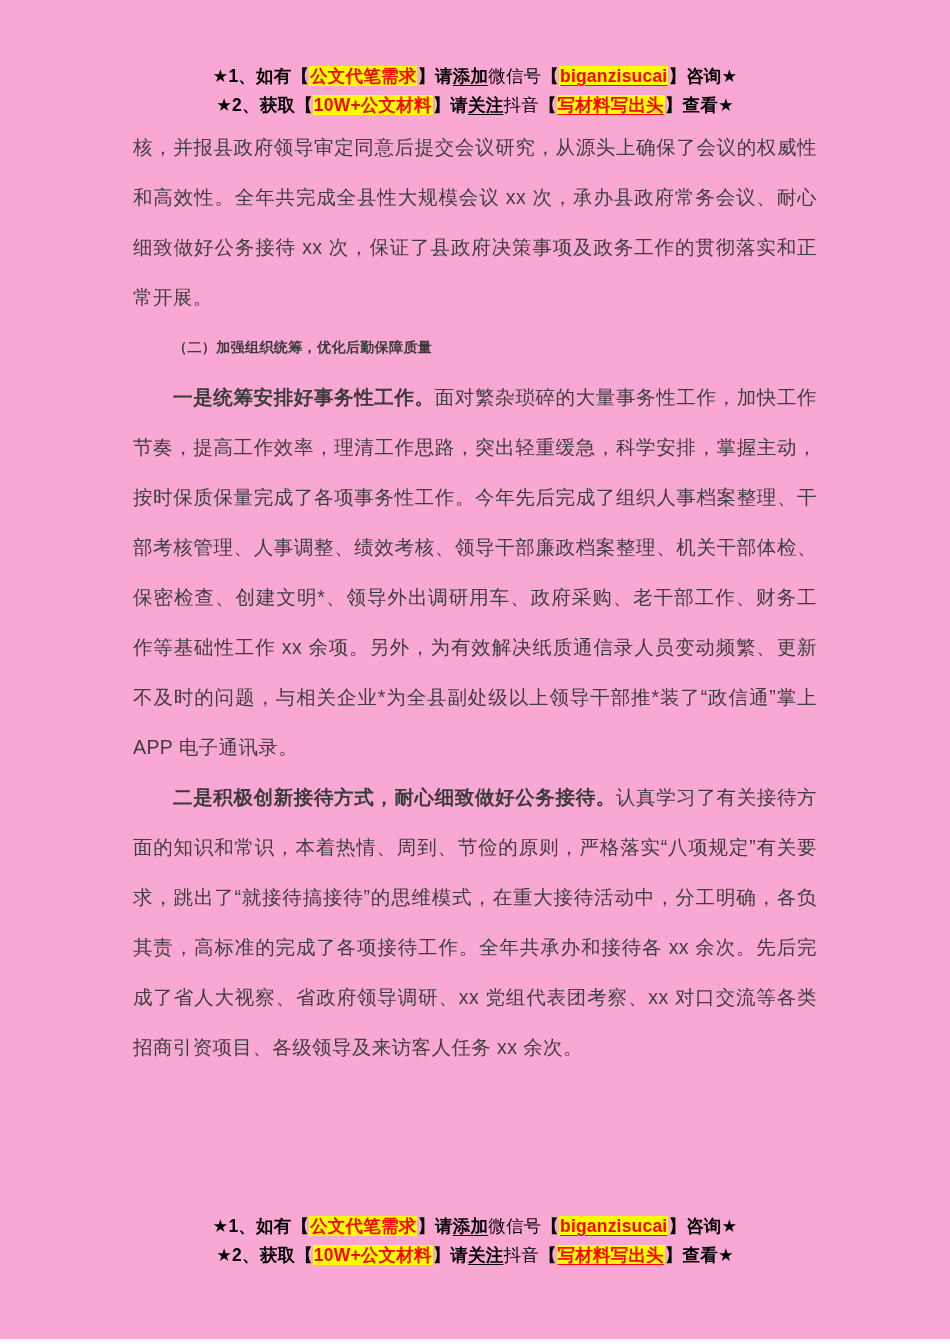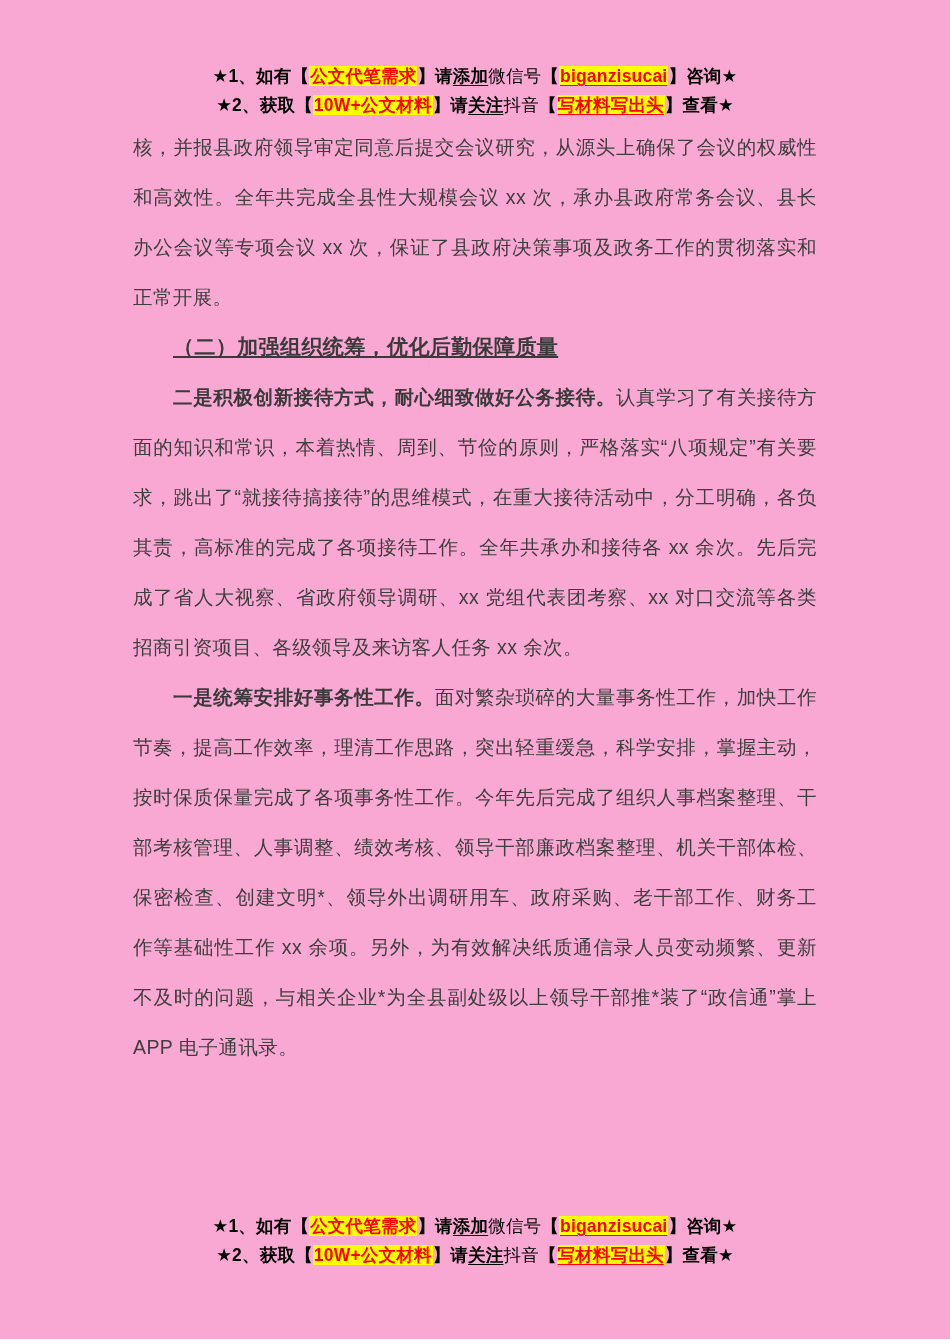--- a/index.html
+++ b/index.html
@@ -39,44 +39,43 @@
     letter-spacing:0.4px;
     text-align:justify;
   }
   .body-text p{margin:0;text-indent:40px;}
   .body-text p.no-indent{text-indent:0;}
   .heading{
     margin:0;
     text-indent:40px;
     font-weight:700;
     color:#3a3a3a;
-    font-size:21px;
+    font-size:14px;
     line-height:50px;
-    text-decoration:underline;
   }
   .lead{font-weight:700;color:#3a3a3a;}
 </style>
 </head>
 <body>
 
 <div class="page">
 
   <div class="banner banner-top">
     <div class="banner-line"><span>★1、如有【</span><span class="hl">公文代笔需求</span><span>】请</span><span class="u">添加</span><span class="light">微信号</span><span>【</span><span class="hl u">biganzisucai</span><span>】咨询★</span></div>
     <div class="banner-line"><span>★2、获取【</span><span class="hl">10W+公文材料</span><span>】请</span><span class="u">关注</span><span class="light">抖音</span><span>【</span><span class="hl u">写材料写出头</span><span>】查看★</span></div>
   </div>
 
   <main class="body-text">
-    <p class="no-indent">核，并报县政府领导审定同意后提交会议研究，从源头上确保了会议的权威性和高效性。全年共完成全县性大规模会议 xx 次，承办县政府常务会议、县长办公会议等专项会议 xx 次，保证了县政府决策事项及政务工作的贯彻落实和正常开展。</p>
+    <p class="no-indent">核，并报县政府领导审定同意后提交会议研究，从源头上确保了会议的权威性和高效性。全年共完成全县性大规模会议 xx 次，承办县政府常务会议、耐心细致做好公务接待 xx 次，保证了县政府决策事项及政务工作的贯彻落实和正常开展。</p>
 
     <p class="heading">（二）加强组织统筹，优化后勤保障质量</p>
 
+    <p><span class="lead">一是统筹安排好事务性工作。</span><span>面对繁杂琐碎的大量事务性工作，加快工作节奏，提高工作效率，理清工作思路，突出轻重缓急，科学安排，掌握主动，按时保质保量完成了各项事务性工作。今年先后完成了组织人事档案整理、干部考核管理、人事调整、绩效考核、领导干部廉政档案整理、机关干部体检、保密检查、创建文明*、领导外出调研用车、政府采购、老干部工作、财务工作等基础性工作 xx 余项。另外，为有效解决纸质通信录人员变动频繁、更新不及时的问题，与相关企业*为全县副处级以上领导干部推*装了“政信通”掌上 APP 电子通讯录。</span></p>
+
     <p><span class="lead">二是积极创新接待方式，耐心细致做好公务接待。</span><span>认真学习了有关接待方面的知识和常识，本着热情、周到、节俭的原则，严格落实“八项规定”有关要求，跳出了“就接待搞接待”的思维模式，在重大接待活动中，分工明确，各负其责，高标准的完成了各项接待工作。全年共承办和接待各 xx 余次。先后完成了省人大视察、省政府领导调研、xx 党组代表团考察、xx 对口交流等各类招商引资项目、各级领导及来访客人任务 xx 余次。</span></p>
-
-    <p><span class="lead">一是统筹安排好事务性工作。</span><span>面对繁杂琐碎的大量事务性工作，加快工作节奏，提高工作效率，理清工作思路，突出轻重缓急，科学安排，掌握主动，按时保质保量完成了各项事务性工作。今年先后完成了组织人事档案整理、干部考核管理、人事调整、绩效考核、领导干部廉政档案整理、机关干部体检、保密检查、创建文明*、领导外出调研用车、政府采购、老干部工作、财务工作等基础性工作 xx 余项。另外，为有效解决纸质通信录人员变动频繁、更新不及时的问题，与相关企业*为全县副处级以上领导干部推*装了“政信通”掌上 APP 电子通讯录。</span></p>
 
   </main>
 
   <div class="banner banner-bottom">
     <div class="banner-line"><span>★1、如有【</span><span class="hl">公文代笔需求</span><span>】请</span><span class="u">添加</span><span class="light">微信号</span><span>【</span><span class="hl u">biganzisucai</span><span>】咨询★</span></div>
     <div class="banner-line"><span>★2、获取【</span><span class="hl">10W+公文材料</span><span>】请</span><span class="u">关注</span><span class="light">抖音</span><span>【</span><span class="hl u">写材料写出头</span><span>】查看★</span></div>
   </div>
 
 </div>
 

